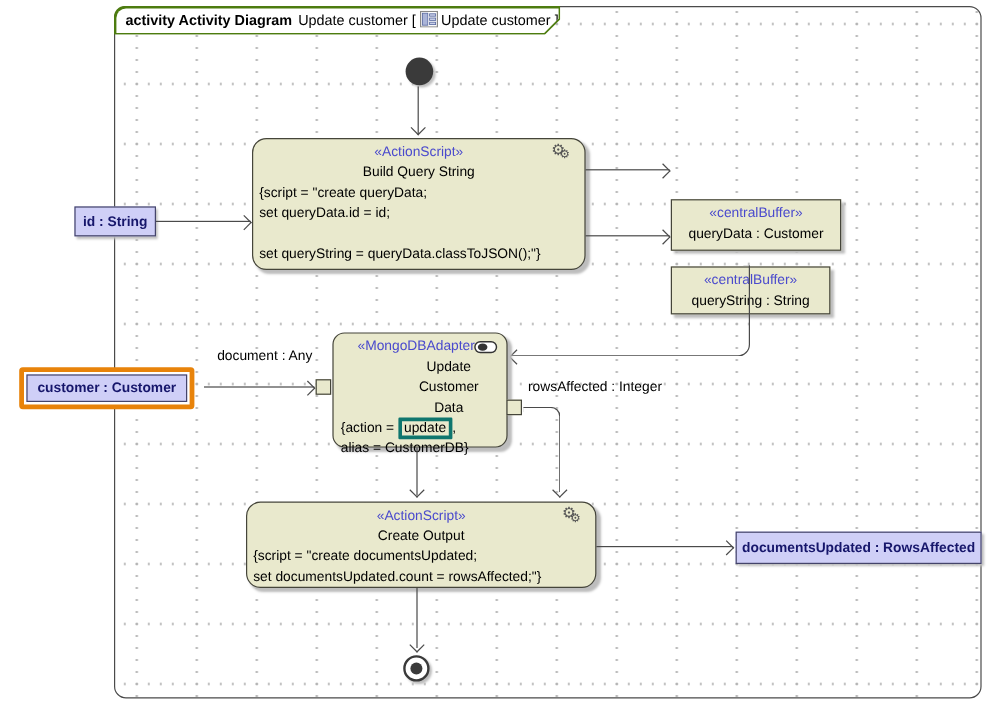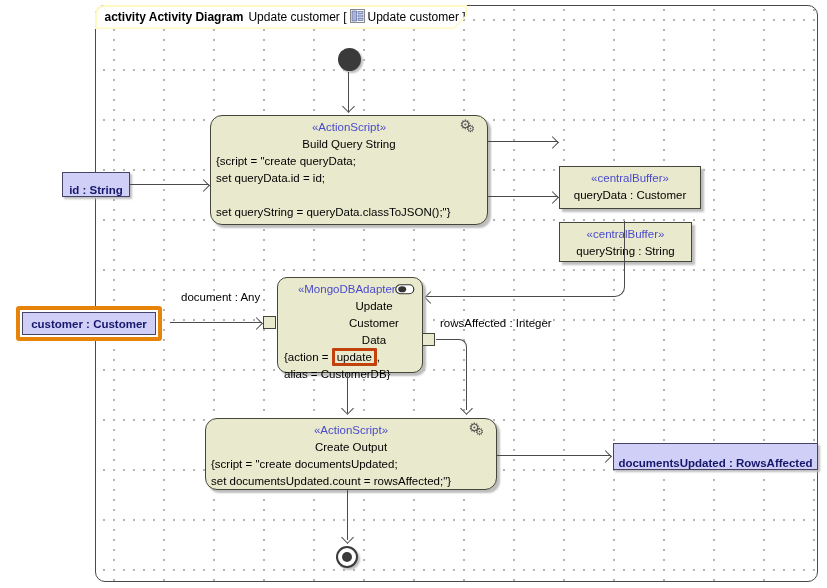--- a/index.html
+++ b/index.html
@@ -7,38 +7,38 @@
           font-family:"Liberation Sans",sans-serif;font-size:11.5px;color:#000;}
 
   
   .frame{position:absolute;left:95px;top:5px;width:723px;height:577px;
          border:1.5px solid #4a4a4a;border-radius:10px;box-sizing:border-box;
          background-image:
            radial-gradient(circle,#b3b3b3 0.8px,transparent 1.1px),
            radial-gradient(circle,#b3b3b3 0.8px,transparent 1.1px);
          background-size:10px 50px,50px 10px;
          background-position:3px 39px,43px 39px;}
-  .tab-outer{position:absolute;left:95px;top:5px;width:372px;height:24px;background:#fef9c3;
+  .tab-outer{position:absolute;left:95px;top:5px;width:372px;height:24px;background:#4d7c0f;
          clip-path:polygon(0 0,100% 0,100% calc(100% - 13px),calc(100% - 13px) 100%,0 100%);
          border-top-left-radius:9px;}
   .tab-inner{position:absolute;left:1.5px;top:1.5px;width:369px;height:21px;background:#ffffff;
          clip-path:polygon(0 0,100% 0,100% calc(100% - 12px),calc(100% - 12px) 100%,0 100%);
          border-top-left-radius:8px;display:flex;align-items:center;padding-left:8px;box-sizing:border-box;
          font-size:12px;white-space:nowrap;}
   .tab-bold{font-weight:bold;margin-right:5px;}
   .tab-icon{display:inline-block;margin:0 3px;}
 
   
   .action-node{position:absolute;background:#e9e9cd;border:1px solid #45453a;border-radius:12px;
          box-shadow:3px 3px 2px #bdbdbd;box-sizing:border-box;padding-top:3px;}
   .buffer-node{position:absolute;background:#e9e9cd;border:1px solid #45453a;
          box-shadow:3px 3px 2px #bdbdbd;box-sizing:border-box;text-align:center;padding-top:3px;margin-top:41px;}
   .object-node{position:absolute;background:#cfcff7;border:1px solid #44446a;
          box-shadow:2px 2px 2px #bdbdbd;box-sizing:border-box;text-align:center;
-         color:#16166b;font-weight:bold;display:flex;align-items:flex-end;justify-content:center;}
+         color:#16166b;font-weight:bold;display:flex;align-items:center;justify-content:center;}
   .stereotype{color:#4a4acd;text-align:center;line-height:17px;height:17px;}
   .node-name{font-weight:normal;text-align:center;line-height:17px;}
   .bodyline{line-height:17px;min-height:17px;padding:0 5px;white-space:nowrap;}
 
   
   .eh{position:absolute;border-top:1.5px solid #4a4a4a;}   
   .ev{position:absolute;border-left:1.5px solid #4a4a4a;}  
   .corner-rb{position:absolute;border-right:1.5px solid #4a4a4a;border-bottom:1.5px solid #4a4a4a;
          border-bottom-right-radius:10px;box-sizing:border-box;}
   .corner-tr{position:absolute;border-top:1.5px solid #4a4a4a;border-right:1.5px solid #4a4a4a;
@@ -55,21 +55,21 @@
   .final-node{position:absolute;left:336px;top:546px;width:22px;height:22px;border-radius:50%;
          border:2px solid #3a3a3a;background:#fff;box-sizing:border-box;box-shadow:2px 2px 2px #bdbdbd;
          display:flex;align-items:center;justify-content:center;}
   .final-dot{width:10px;height:10px;border-radius:50%;background:#3a3a3a;}
   .pin{position:absolute;width:13px;height:13px;background:#e9e9cd;border:1px solid #45453a;
          box-sizing:border-box;z-index:5;}
   .gears{position:absolute;top:4px;right:7px;color:#555;line-height:10px;}
   .gears .g1{font-size:13px;}
   .gears .g2{font-size:10px;position:relative;left:-5px;top:3px;}
   .cap-icon{position:absolute;top:6px;right:7px;}
-  .hl-box{border:3px solid #c2410c;padding:0 2px;border-radius:1px;}
+  .hl-box{border:3px solid #0f766e;padding:0 2px;border-radius:1px;}
   .sel-outer{position:absolute;left:16px;top:306px;width:146px;height:35px;border:4px solid #e8830a;
          border-radius:3px;background:#fff;padding:2px;box-sizing:border-box;z-index:6;text-align:center;}
   .sel-inner{width:100%;height:100%;background:#cfcff7;border:1px solid #44446a;box-sizing:border-box;
          color:#16166b;font-weight:bold;display:flex;align-items:center;justify-content:center;}
   .update-body{line-height:17px;padding:0 6px;white-space:nowrap;}
 </style>
 </head>
 <body>
 
 <div id="canvas">

